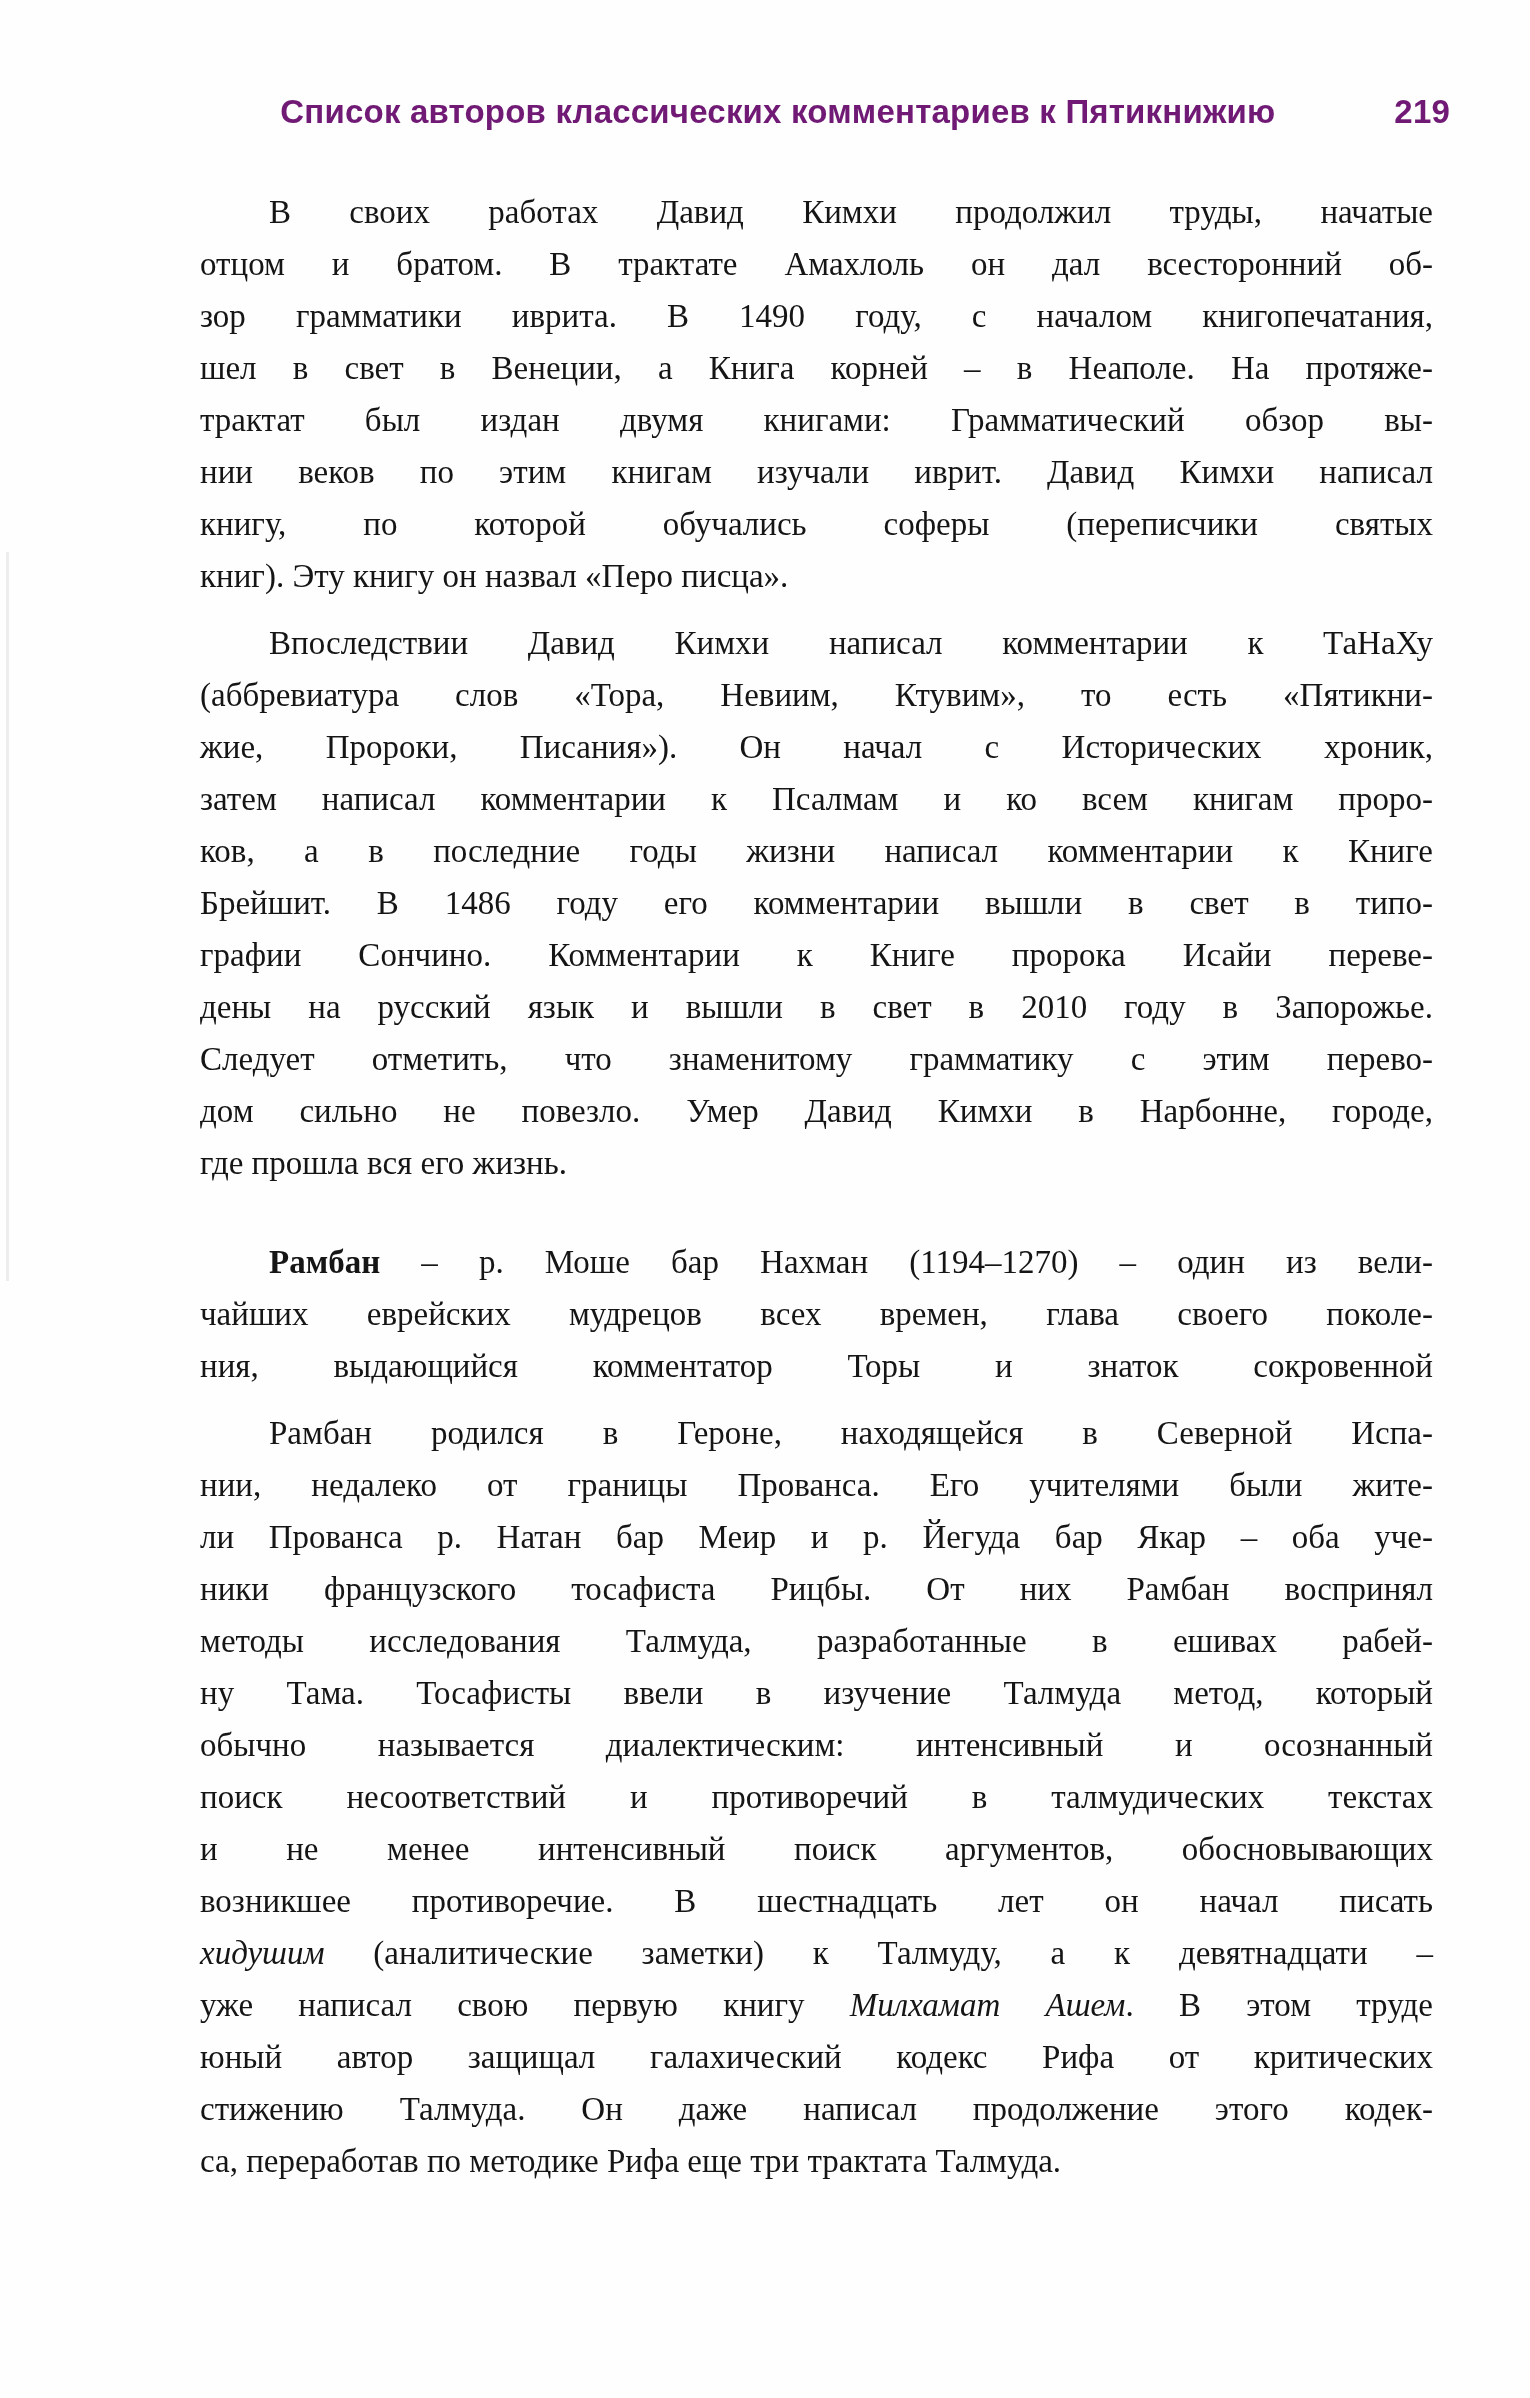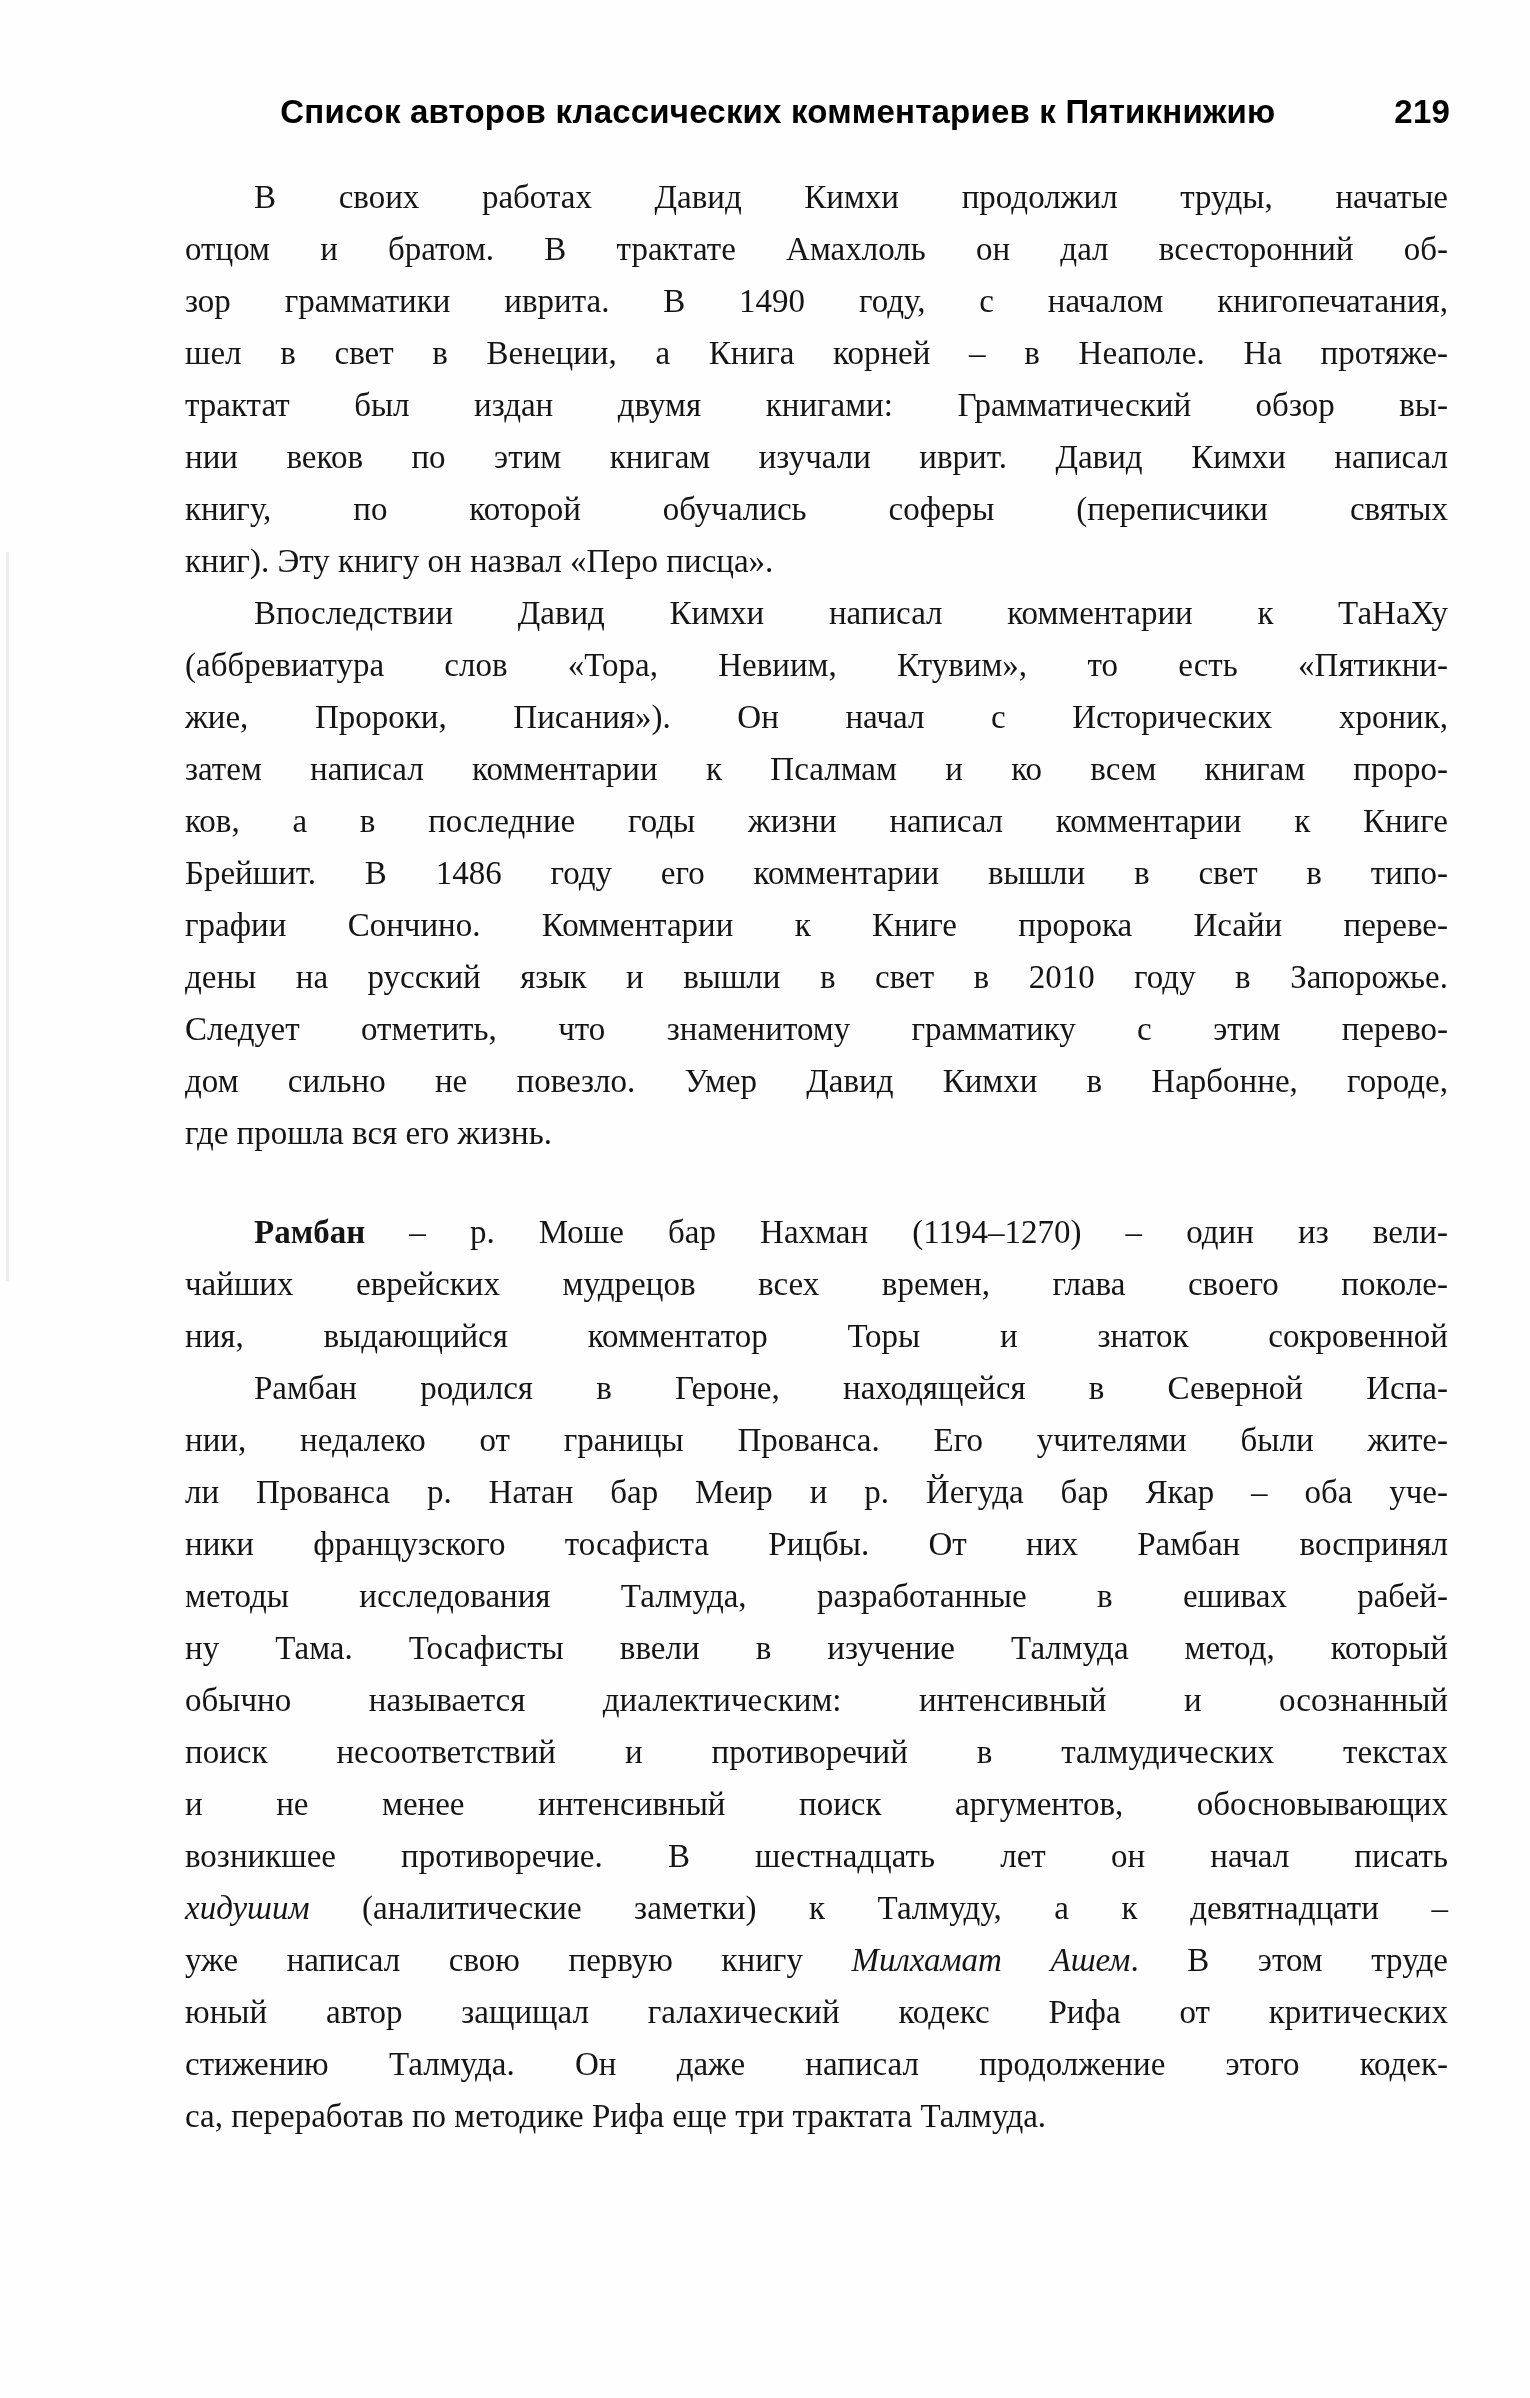--- a/index.html
+++ b/index.html
@@ -24,34 +24,34 @@
     position: absolute;
     left: 185px;
     top: 93px;
     width: 1265px;
     display: flex;
     align-items: baseline;
     font-family: "Liberation Sans", sans-serif;
     font-weight: 700;
     font-size: 33px;
     line-height: 37px;
-    color: #000000;
+    color: #701a75;
     letter-spacing: 0.2px;
   }
   .head-title { flex: 1; text-align: center; white-space: nowrap; }
   .head-page  { margin-left: 23.6px; text-align: right; }
   .body-text {
     position: absolute;
     left: 185px;
     top: 171px;
     width: 1263px;
     font-size: 33px;
     line-height: 52px;
   }
-  .para { margin: 0; }
+  .para { margin: 15px; }
   .para.spaced { margin-top: 47px; font-family: Liberation Serif, serif; }
   .line {
     text-align: justify;
     text-align-last: justify;
     -moz-text-align-last: justify;
     white-space: normal;
     height: 52px;
     overflow: visible;
   }
   .line.first { padding-left: 69px; }

